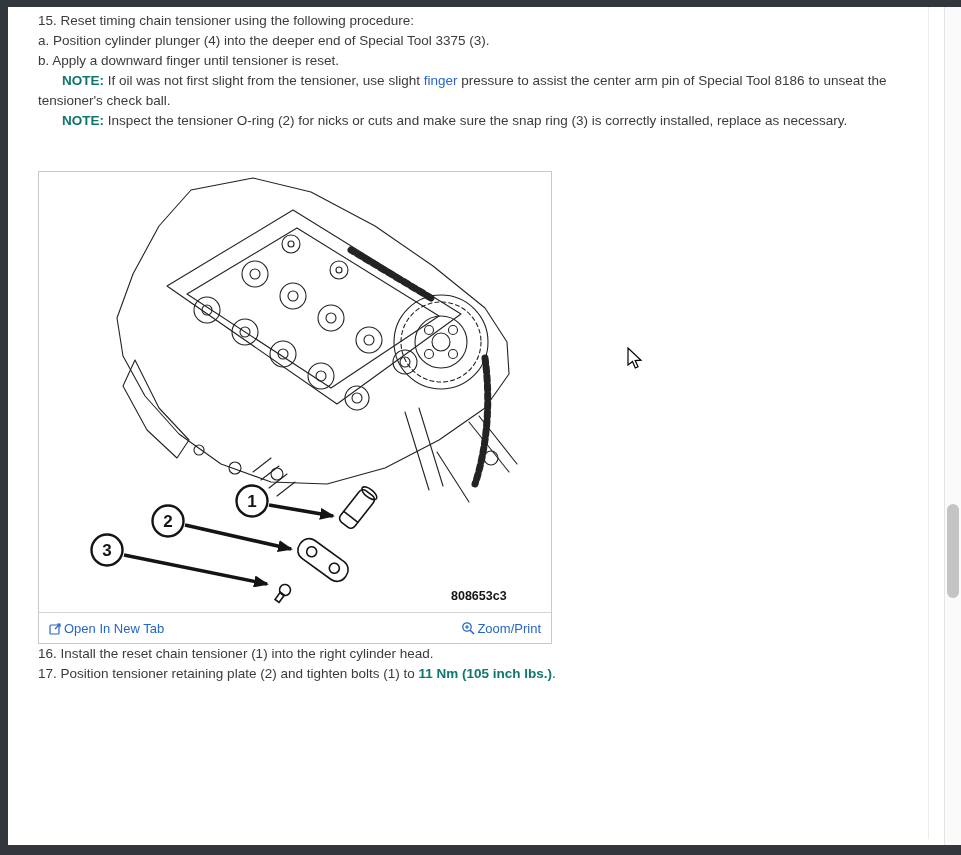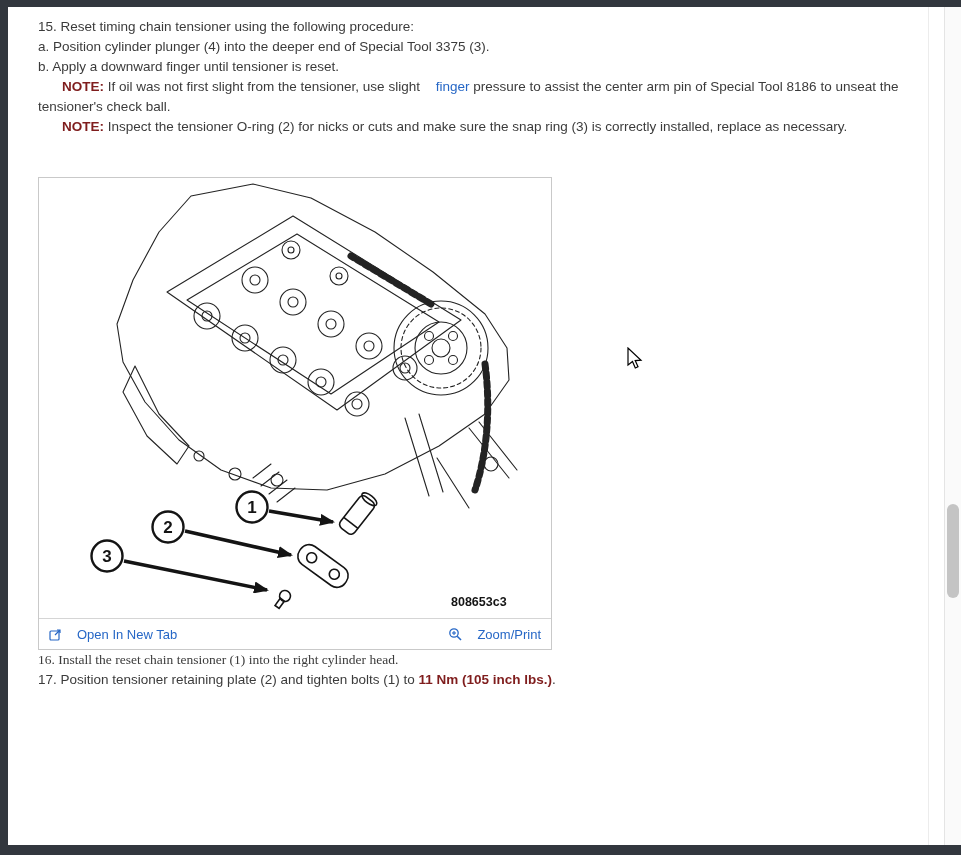--- a/index.html
+++ b/index.html
@@ -9,43 +9,43 @@
     font-family:"Liberation Sans", sans-serif;
     color:#3b3b3b;
   }
   
   .top-bar{position:absolute;left:0;top:0;width:961px;height:7px;background:#32373e;z-index:6;}
   .left-bar{position:absolute;left:0;top:0;width:8px;height:855px;background:#32373e;z-index:6;}
   .bottom-bar{position:absolute;left:0;top:845px;width:961px;height:10px;background:#32373e;z-index:6;}
 
   
   .content{
-    position:absolute;left:8px;top:7px;width:921px;height:838px;
+    position:absolute;left:8px;top:1px;width:921px;height:838px;
     background:#fff;border-right:1px solid #ececec;
     box-sizing:border-box;padding:0 0 0 30px;
     font-size:13.5px;
   }
   .content p{margin:0;line-height:20px;width:885px;}
   .step.first{margin-top:10px;}
   .sub{margin-left:16px;width:869px;}
   .note{margin-top:21px;text-indent:24px;}
-  b{font-weight:bold;color:#7f1d1d;text-align:right;}
-  .inlink{color:#2667c6;text-decoration:none;cursor:pointer;margin-left:12px;}
+  b{font-weight:bold;color:#0f766e;text-align:right;}
+  .inlink{color:#2667c6;text-decoration:none;cursor:pointer;}
 
   
   .figure-box{width:512px;border:1px solid #c9c9c9;margin-top:40px;background:#fff;}
   .figure-art{display:block;width:512px;height:440px;}
   .figure-links{display:flex;justify-content:space-between;align-items:center;
     border-top:1px solid #d5d5d5;height:30px;padding:0 10px;}
-  .figlink{color:#2667c6;font-size:13px;display:flex;align-items:center;gap:15px;
+  .figlink{color:#2667c6;font-size:13px;display:flex;align-items:center;gap:2px;
     text-decoration:none;cursor:pointer;}
   .co{font:bold 17px "Liberation Sans", sans-serif;text-anchor:middle;fill:#141414;}
   .figcode{font:bold 12.5px "Liberation Sans", sans-serif;fill:#141414;}
 
-  .step16{margin-top:42px;font-family:Liberation Serif, serif;}
+  .step16{margin-top:42px;}
 
   
   .scroll-track{position:absolute;right:0;top:7px;width:17px;height:838px;
     background:#fafafa;border-left:1px solid #e4e4e4;z-index:4;box-sizing:border-box;}
   .scroll-thumb{position:absolute;left:2px;top:497px;width:12px;height:94px;
     background:#c4c4c4;border-radius:6px;cursor:pointer;}
 
   
   .cursor{position:absolute;left:627px;top:347px;z-index:9;}
 </style>

